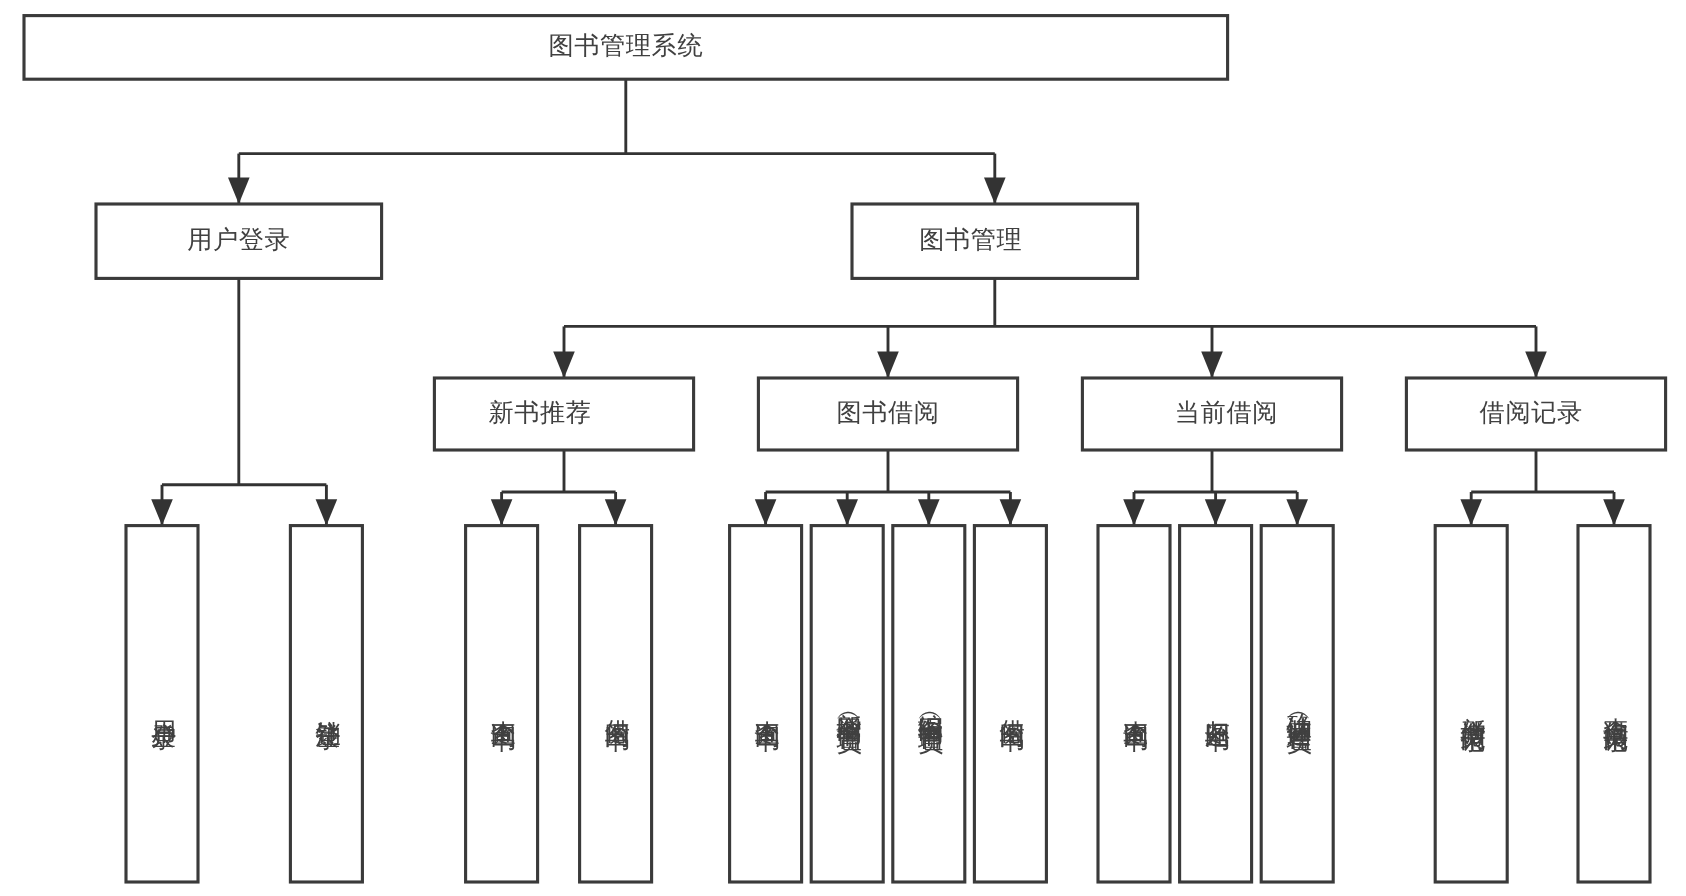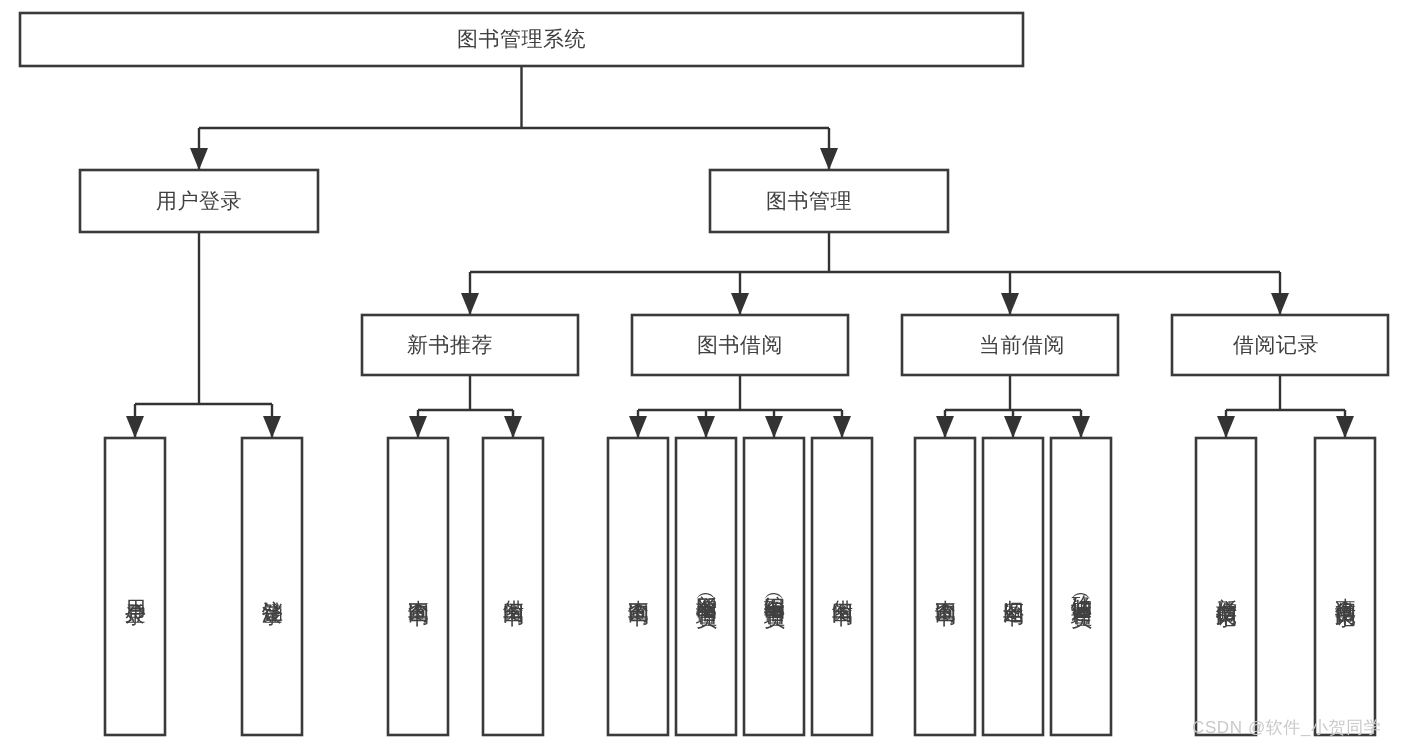--- a/index.html
+++ b/index.html
@@ -209,15 +209,14 @@
         <span>确认归还（管理员）</span>
       </div>
       <div class="node-label vert" style="left: 1196px; top: 438px; width: 60px; height: 297px;">
         <span>新增借阅记录</span>
       </div>
       <div class="node-label vert" style="left: 1315px; top: 438px; width: 60px; height: 297px;">
         <span>查询借阅记录</span>
       </div>
     </div>
 
-  <div class="watermark" style="left:1192px; top:716px;">CSDN @软件_小贺同学</div>
 
 </div>
 
 </body></html>

